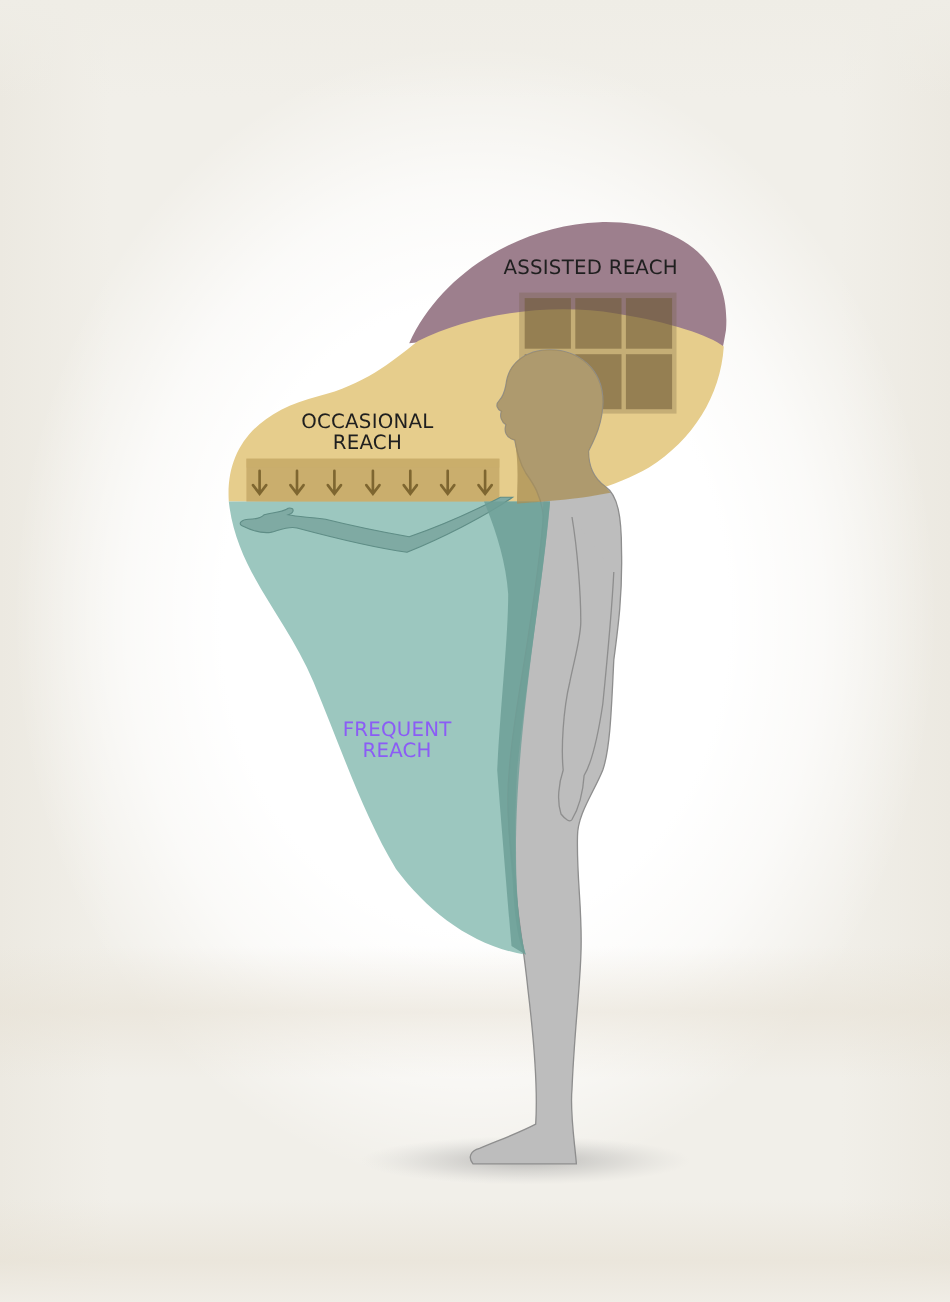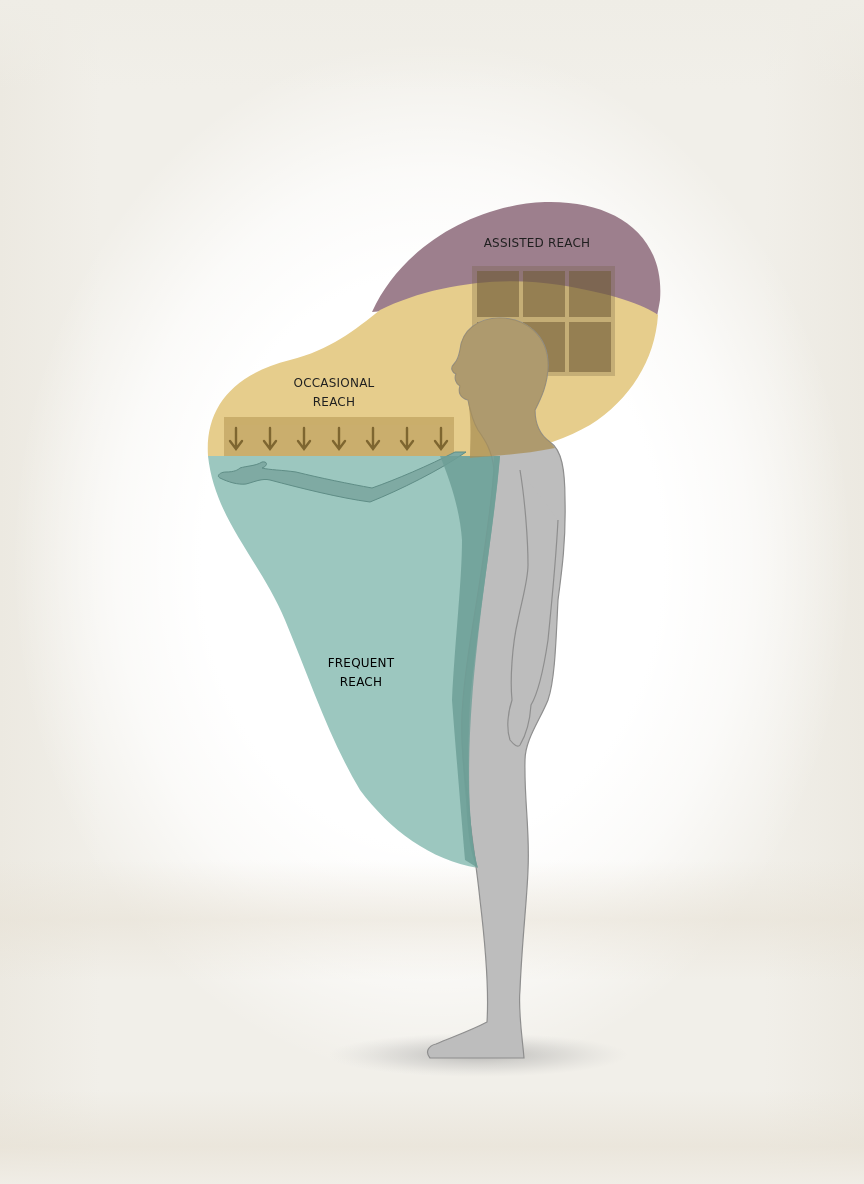--- a/index.html
+++ b/index.html
@@ -32,29 +32,29 @@
       background: linear-gradient(to right, #ece9e1 0%, rgba(236,233,225,0) 100%);
     }
     .side-r {
       position: absolute; right: 0; top: 0; width: 100px; height: 1184px;
       background: linear-gradient(to left, #ece9e1 0%, rgba(236,233,225,0) 100%);
     }
     svg.art { position: absolute; left: 0; top: 0; }
     .zone-label {
       position: absolute;
       font-family: "DejaVu Sans", sans-serif;
-      font-size: 12px;
+      font-size: 18px;
       color: #1f1f1f;
       text-align: center;
       line-height: 19px;
       letter-spacing: 0.2px;
     }
     .lbl-assisted { left: 452px; top: 234px; width: 170px; }
     .lbl-occasional { left: 264px; top: 374px; width: 140px; }
-    .lbl-frequent { left: 296px; top: 654px; width: 130px; color: #000000; }
+    .lbl-frequent { left: 296px; top: 654px; width: 130px; color: #8b5cf6; }
   </style>
 </head>
 <body>
 
 <div class="canvas">
   <div class="side-l"></div>
   <div class="side-r"></div>
   <div class="vignette"></div>
   <div class="band-top"></div>
   <div class="band-bottom"></div>

